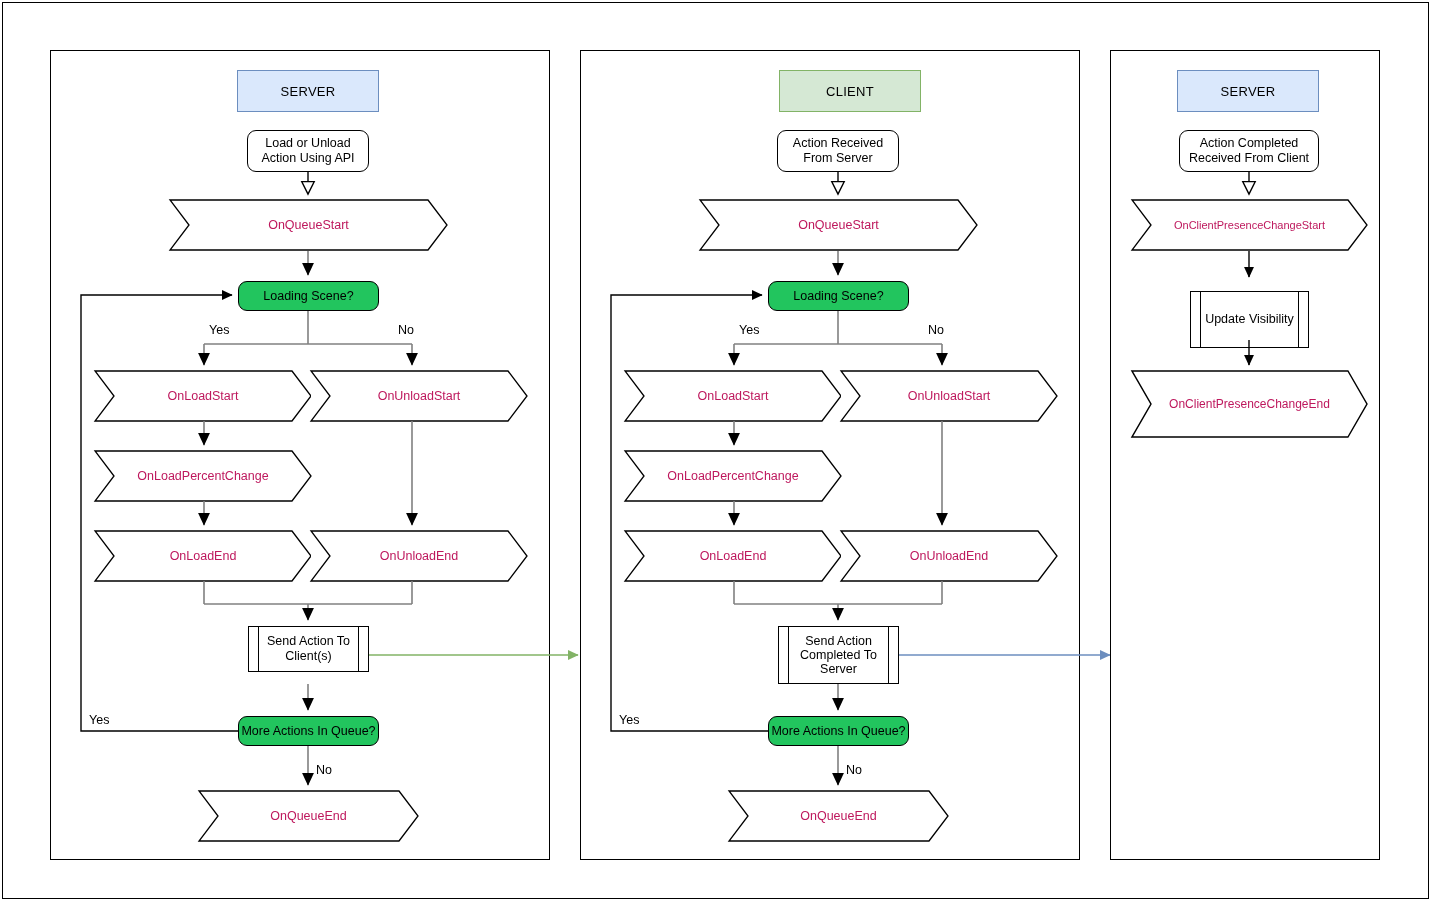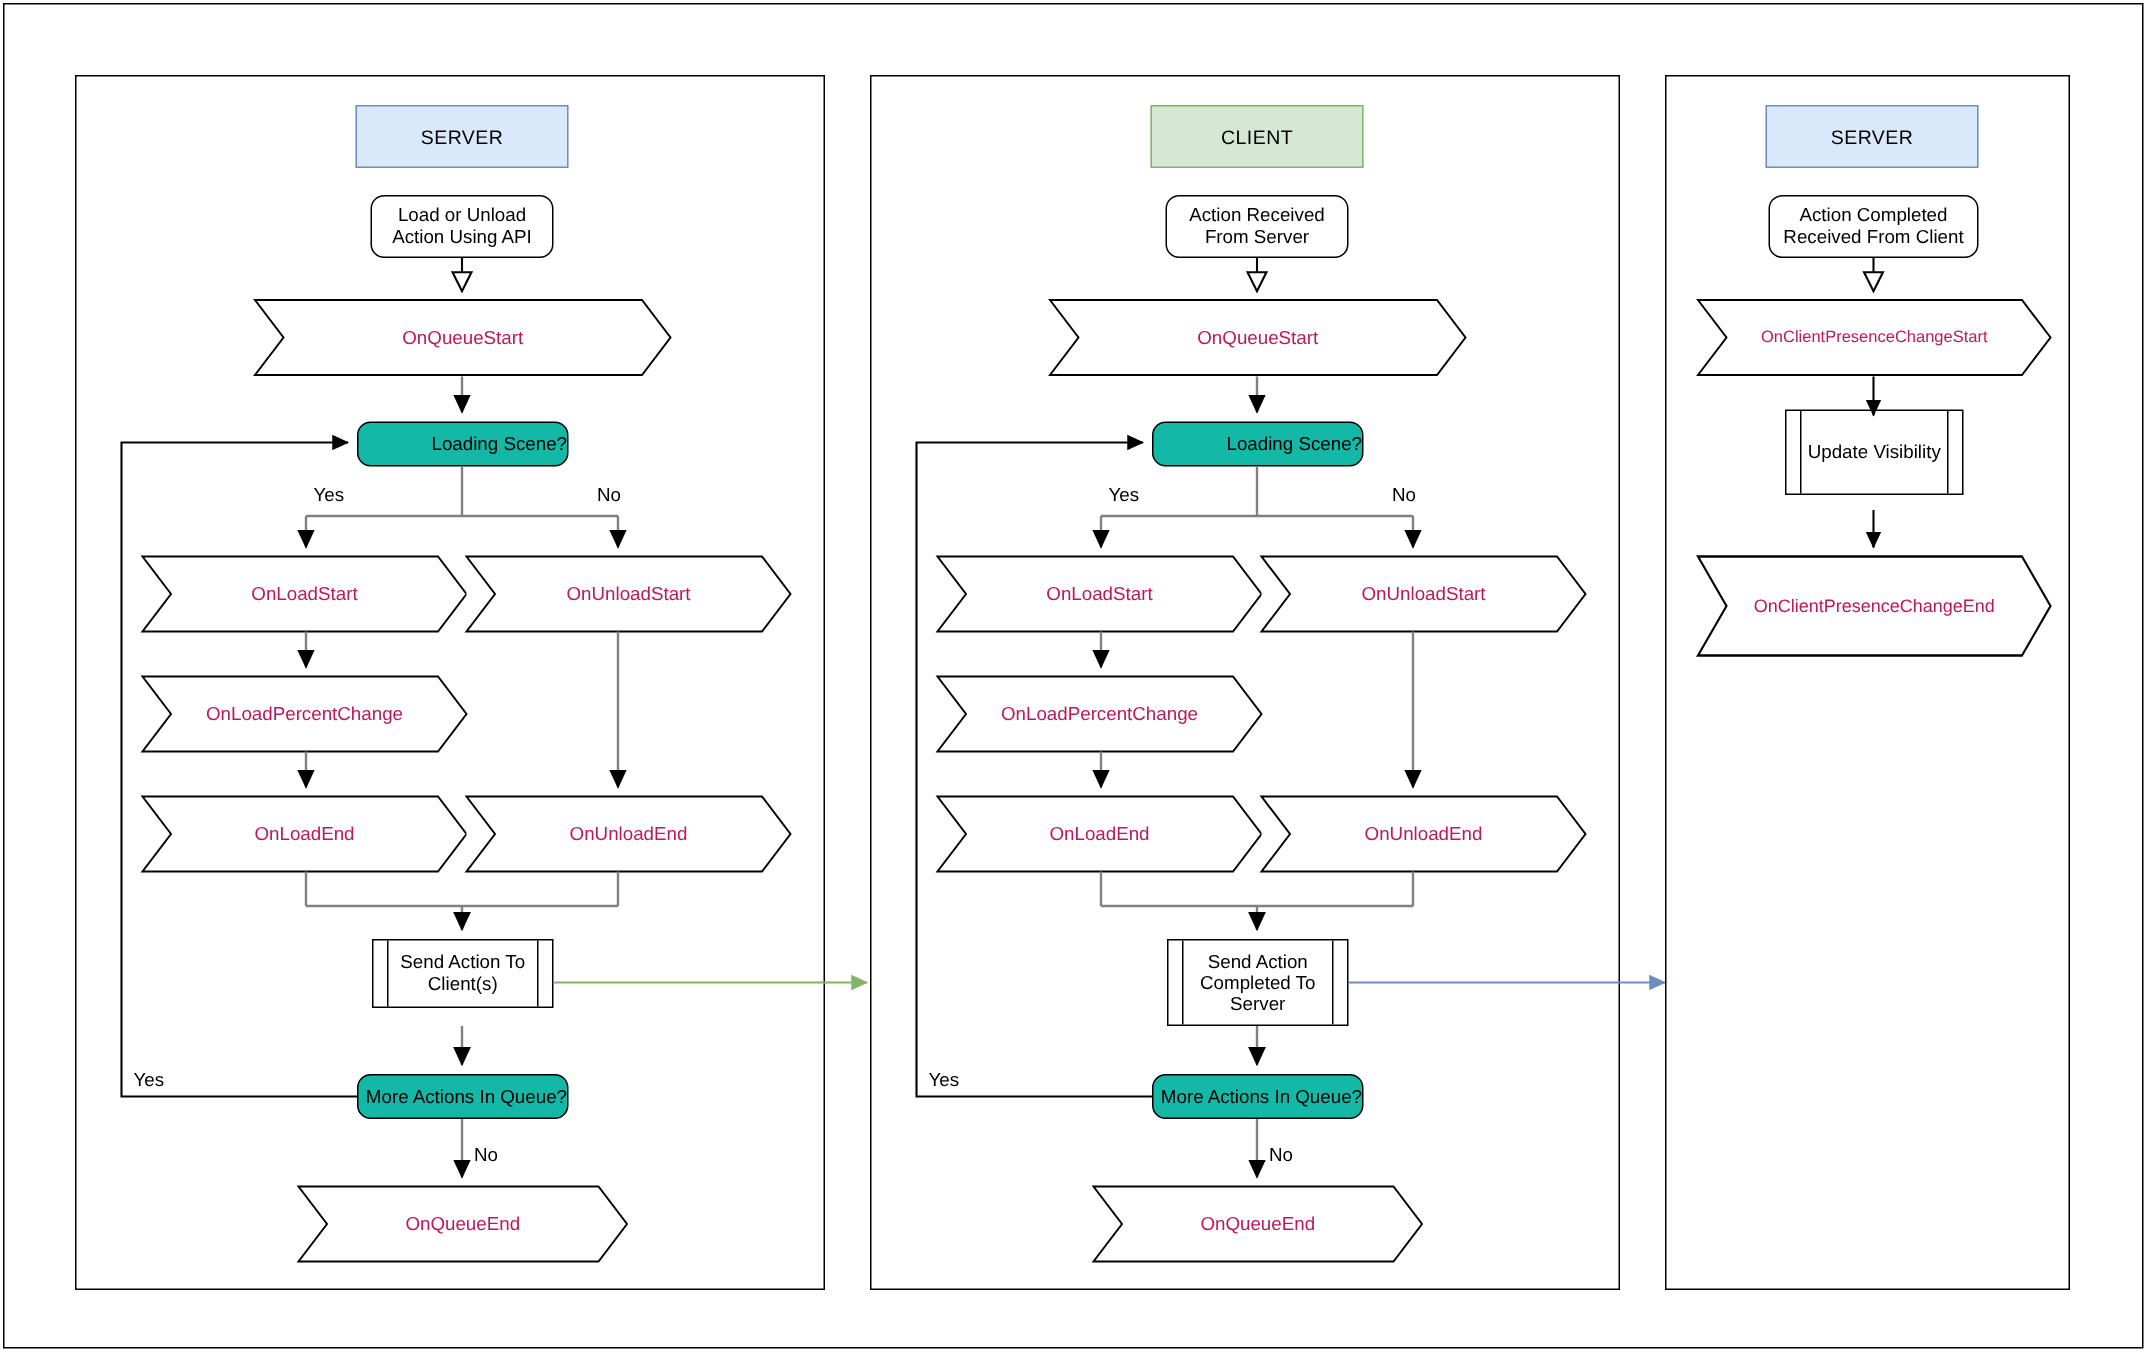--- a/index.html
+++ b/index.html
@@ -34,42 +34,43 @@
     display: flex;
     align-items: center;
     justify-content: center;
     font-size: 13px;
     color: #000000;
     letter-spacing: 0.3px;
   }
   .hdr.green {
     border-color: #82b366;
     background: #d5e8d4;
+    margin-left: 12px;
   }
   .term {
     position: absolute;
     border: 1.3px solid #000000;
     border-radius: 9px;
     background: #ffffff;
     display: flex;
     align-items: center;
     justify-content: center;
     text-align: center;
     font-size: 12.5px;
     line-height: 15px;
     color: #000000;
   }
   .decision {
     position: absolute;
     border: 1.3px solid #000000;
     border-radius: 9px;
-    background: #14b8a6;
+    background: #22c55e;
     display: flex;
     align-items: center;
-    justify-content: flex-end;
+    justify-content: center;
     text-align: center;
     font-size: 12.5px;
     color: #000000;
   }
   .chev {
     position: absolute;
     background: #ffffff;
   }
   .chev svg { display: block; width: 100%; height: 100%; overflow: visible; }
   .chev .lbl {
@@ -368,21 +369,21 @@
 Received From Client</span>
   </div>
 
   <div class="chev" style="left:1132px; top:200px; width:235px; height:50px;">
     <svg viewBox="0 0 235 50" preserveAspectRatio="none">
       <polygon points="0,0 216,0 235,25 216,50 0,50 19,25" fill="#ffffff" stroke="#000000" stroke-width="1.3"></polygon>
     </svg>
     <div class="lbl" style="font-size:11px;">OnClientPresenceChangeStart</div>
   </div>
 
-  <div class="proc" style="left:1190px; top:273px; width:119px; height:57px;">
+  <div class="proc" style="left:1190px; top:291px; width:119px; height:57px;">
     <div class="bar" style="left:9px;"></div>
     <div class="bar" style="right:9px;"></div>
     <div class="lbl">Update Visibility</div>
   </div>
 
   <div class="chev" style="left:1132px; top:371px; width:235px; height:66px;">
     <svg viewBox="0 0 235 50" preserveAspectRatio="none">
       <polygon points="0,0 216,0 235,25 216,50 0,50 19,25" fill="#ffffff" stroke="#000000" stroke-width="1.3"></polygon>
     </svg>
     <div class="lbl" style="font-size:12px;">OnClientPresenceChangeEnd</div>

